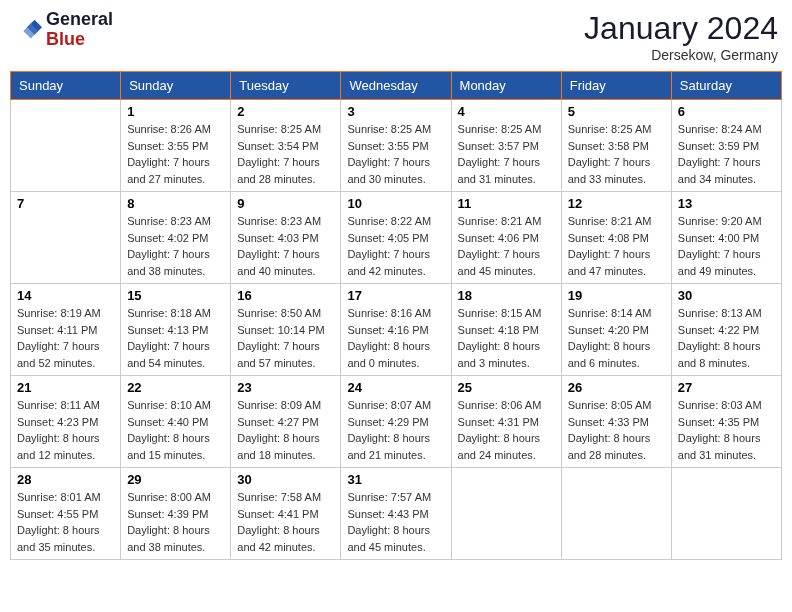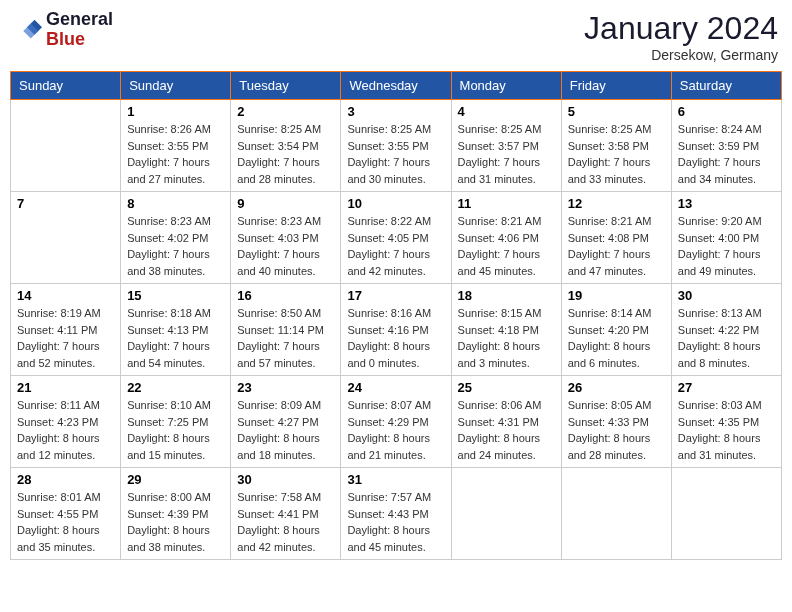--- a/index.html
+++ b/index.html
@@ -254,21 +254,21 @@
             <div>Sunrise: 8:18 AM</div>
             <div>Sunset: 4:13 PM</div>
             <div>Daylight: 7 hours</div>
             <div>and 54 minutes.</div>
           </div>
         </td>
         <td>
           <div class="day-number">16</div>
           <div class="day-info">
             <div>Sunrise: 8:50 AM</div>
-            <div>Sunset: 11:14 PM</div>
+            <div>Sunset: 10:14 PM</div>
             <div>Daylight: 7 hours</div>
             <div>and 57 minutes.</div>
           </div>
         </td>
         <td>
           <div class="day-number">17</div>
           <div class="day-info">
             <div>Sunrise: 8:16 AM</div>
             <div>Sunset: 4:16 PM</div>
             <div>Daylight: 8 hours</div>
@@ -310,21 +310,21 @@
             <div>Sunrise: 8:11 AM</div>
             <div>Sunset: 4:23 PM</div>
             <div>Daylight: 8 hours</div>
             <div>and 12 minutes.</div>
           </div>
         </td>
         <td>
           <div class="day-number">22</div>
           <div class="day-info">
             <div>Sunrise: 8:10 AM</div>
-            <div>Sunset: 7:25 PM</div>
+            <div>Sunset: 4:40 PM</div>
             <div>Daylight: 8 hours</div>
             <div>and 15 minutes.</div>
           </div>
         </td>
         <td>
           <div class="day-number">23</div>
           <div class="day-info">
             <div>Sunrise: 8:09 AM</div>
             <div>Sunset: 4:27 PM</div>
             <div>Daylight: 8 hours</div>

